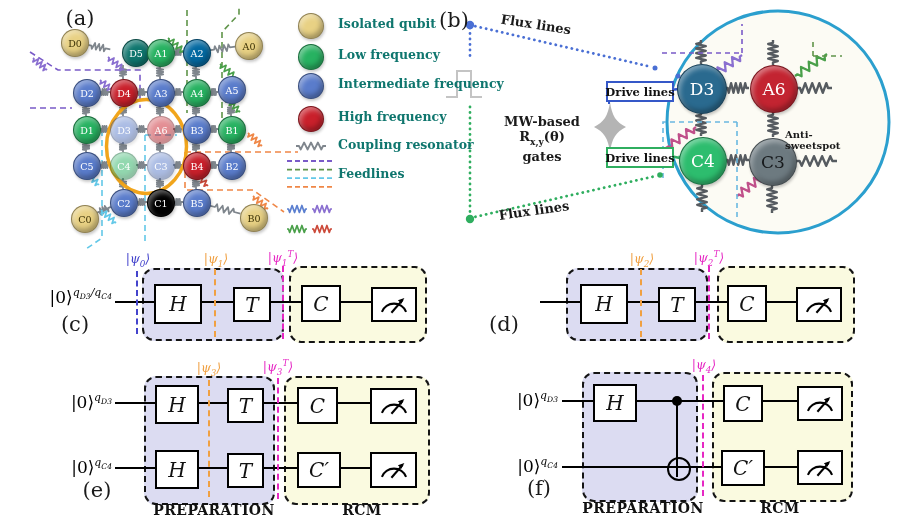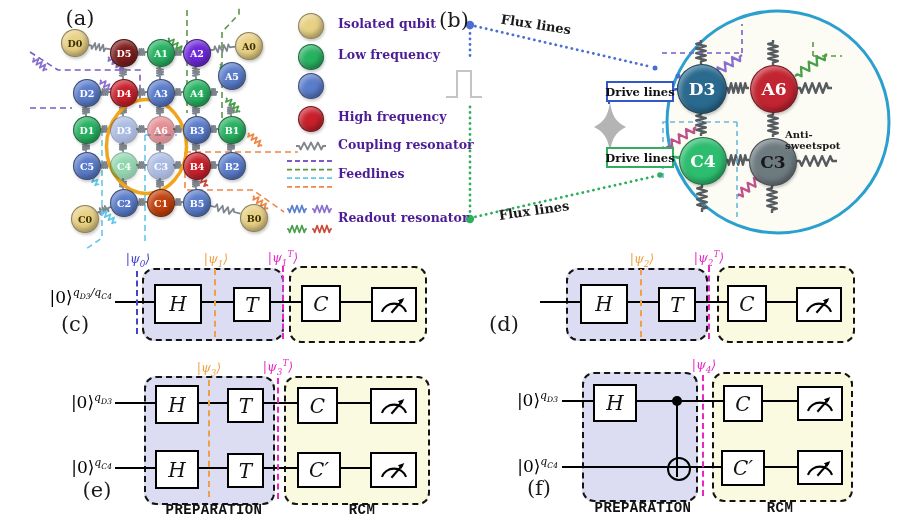--- a/index.html
+++ b/index.html
@@ -1,45 +1,45 @@
 <!DOCTYPE html>
 <html style="--qubit-isolated: #e8d184; --qubit-low: #27b261; --qubit-mid: #5a7ccb; --qubit-high: #c9202b; --qubit-d3: #2a6a8f; --qubit-a6: #c32431; --qubit-c4: #2dbd6e; --qubit-c3: #6d7a80; --feed-purple: #7a5bc8; --feed-green: #5f9449; --feed-cyan: #63c8e8; --feed-orange: #ef8747; --readout-blue: #5b7fd0; --readout-purple: #8a6fd0; --readout-green: #4aa04a; --readout-red: #cc4a3a; --readout-magenta: #c0508a; --resonator-gray: #7f868d; --resonator-dark: #565b60; --highlight-orange: #f1a51c; --circle-blue: #2b9fce; --label-blue: #4444cc; --label-orange: #f0a042; --label-magenta: #e628c4; --prep-fill: #dcdcf2; --rcm-fill: #fafae0; --drive-blue: #3558c8; --flux-blue: #4a6fd4; --flux-green: #2fae5f;"><head>
 <meta charset="utf-8">
 <style>
   html,body{margin:0;padding:0;background:#fff;}
   #fig{position:relative;width:898px;height:528px;background:#ffffff;overflow:hidden;
        font-family:"DejaVu Serif","Liberation Serif",serif;color:#111;}
   #bg{position:absolute;left:0;top:0;z-index:0;}
   .panel-label{position:absolute;font-size:21px;color:#1a1a1a;text-align:center;z-index:5;}
   .qubit{position:absolute;border-radius:50%;display:flex;align-items:center;justify-content:center;
-         font-weight:bold;color:#fff;z-index:3;border:1px solid rgba(0,0,0,.38);
+         font-weight:normal;color:#fff;z-index:3;border:1px solid rgba(0,0,0,.38);
          box-shadow:inset -2px -3px 5px rgba(0,0,0,.30), inset 2px 3px 5px rgba(255,255,255,.40), 1px 2px 3px rgba(0,0,0,.22);}
   .qubit.small{width:26px;height:26px;font-size:9.5px;}
   .qubit.big{font-size:17px;z-index:4;}
   .qubit.isolated{color:#3a3004;}
   .qubit.faded{opacity:.5;}
-  .legend-label{position:absolute;font-size:12.5px;font-weight:bold;color:#4c1d95;white-space:nowrap;z-index:4;}
+  .legend-label{position:absolute;font-size:12.5px;font-weight:bold;color:#0f766e;white-space:nowrap;z-index:4;}
   .legend-icon{position:absolute;z-index:4;}
   .btext{position:absolute;font-weight:bold;color:#1a1a1a;z-index:5;text-align:center;}
   .drive{position:absolute;background:#fff;border:2px solid;display:flex;align-items:center;justify-content:center;
          font-size:11.5px;font-weight:bold;z-index:5;white-space:nowrap;}
   .region{position:absolute;border:2px dashed #141414;border-radius:12px;z-index:1;}
   .region.prep{background:var(--prep-fill);}
   .region.rcm{background:var(--rcm-fill);}
   .wire{position:absolute;height:2px;background:#000;z-index:2;}
   .vdash{position:absolute;width:0;border-left:2.5px dashed;z-index:3;}
   .gate{position:absolute;background:#fff;border:2px solid #000;display:flex;align-items:center;justify-content:center;
         font-size:20px;font-style:italic;z-index:4;}
   .meter{position:absolute;background:#fff;border:2px solid #000;display:flex;align-items:center;justify-content:center;z-index:4;}
   .slabel{position:absolute;font-size:12.5px;font-style:italic;text-align:center;z-index:5;white-space:nowrap;}
   .ket{position:absolute;font-size:17px;color:#000;z-index:4;white-space:nowrap;}
   .ket sup{font-size:64%;font-style:italic;}
   sub{font-size:70%;}
   sup{font-size:70%;}
-  .sect{position:absolute;font-weight:bold;font-size:14px;text-align:center;letter-spacing:.4px;z-index:5;white-space:nowrap;font-family:Liberation Mono, monospace;}
+  .sect{position:absolute;font-weight:bold;font-size:14px;text-align:center;letter-spacing:.4px;z-index:5;white-space:nowrap;}
   .dot{position:absolute;background:#000;border-radius:50%;z-index:4;}
   .cline{position:absolute;background:#000;z-index:3;}
   .target{position:absolute;border:2px solid #000;border-radius:50%;background:transparent;z-index:3;}
 </style>
 </head>
 <body>
 
 <div id="fig">
   <svg id="bg" width="898" height="528" viewBox="0 0 898 528">
     <g id="g-feed">
@@ -144,20 +144,24 @@
 
   <div class="panel-label" style="left:60px;top:6px;width:40px;">(a)</div>
   <div class="panel-label" style="left:434px;top:8px;width:40px;">(b)</div>
   <div class="panel-label" style="left:58px;top:312px;width:34px;">(c)</div>
   <div class="panel-label" style="left:486px;top:312px;width:36px;">(d)</div>
   <div class="panel-label" style="left:80px;top:478px;width:34px;">(e)</div>
   <div class="panel-label" style="left:524px;top:476px;width:30px;">(f)</div>
 
   <div class="btext" style="left:500px;top:17px;width:72px;font-size:13px;transform:rotate(9deg);">Flux lines</div>
   <div class="btext" style="left:498px;top:203px;width:72px;font-size:13px;transform:rotate(-8deg);">Flux lines</div>
+  <div class="btext" style="left:498px;top:114px;width:88px;font-size:13px;line-height:15px;">
+    <span>MW-based</span><br>
+    <span>R<sub>x,y</sub>(θ) gates</span>
+  </div>
   <div class="drive" style="left:606px;top:81px;width:64px;height:17px;border-color:var(--drive-blue);">Drive lines</div>
   <div class="drive" style="left:606px;top:147px;width:64px;height:17px;border-color:var(--flux-green);">Drive lines</div>
   <div class="btext" style="left:785px;top:129px;width:82px;font-size:10px;text-align:left;">Anti-sweetspot</div>
 
   <div class="ket" style="left:2px;top:286px;width:110px;text-align:right;">|0⟩<sup>q<sub>D3</sub>/q<sub>C4</sub></sup></div>
   <div class="region prep" style="left:142px;top:268px;width:138px;height:69px;"></div>
   <div class="region rcm" style="left:289px;top:266px;width:134px;height:73px;"></div>
   <div class="wire" style="left:115px;top:301px;width:278px;"></div>
   <div class="vdash" style="left:136px;top:271px;height:63px;border-color:var(--label-blue);"></div>
   <div class="vdash" style="left:214px;top:269px;height:68px;border-color:var(--label-orange);"></div>
@@ -254,63 +258,63 @@
         <path d="M19,25 L32,10" fill="none" stroke="#000" stroke-width="2.4"></path>
         <polygon points="34,8 26.5,10.5 30.5,14.5" fill="#000"></polygon>
       </svg>
     </div>
   <div class="sect" style="left:573px;top:500px;width:140px;">PREPARATION</div>
   <div class="sect" style="left:748px;top:500px;width:64px;">RCM</div>
 <div class="qubit small isolated" style="left:61px;top:29px;background:#e8d184;">D0</div>
     <div class="qubit small isolated" style="left:235px;top:32px;background:#e8d184;">A0</div>
     <div class="qubit small isolated" style="left:71px;top:205px;background:#e8d184;">C0</div>
     <div class="qubit small isolated" style="left:240px;top:204px;background:#e8d184;">B0</div>
-    <div class="qubit small" style="left:110px;top:39px;background:#7f1d1d;">D5</div>
+    <div class="qubit small" style="left:122px;top:39px;background:#0f766e;">D5</div>
     <div class="qubit small" style="left:147px;top:39px;background:#27b261;">A1</div>
-    <div class="qubit small" style="left:183px;top:39px;background:#6d28d9;">A2</div>
+    <div class="qubit small" style="left:183px;top:39px;background:#0369a1;">A2</div>
     <div class="qubit small" style="left:73px;top:79px;background:#5a7ccb;">D2</div>
     <div class="qubit small" style="left:110px;top:79px;background:#c9202b;">D4</div>
     <div class="qubit small" style="left:147px;top:79px;background:#5a7ccb;">A3</div>
     <div class="qubit small" style="left:183px;top:79px;background:#27b261;">A4</div>
-    <div class="qubit small" style="left:218px;top:62px;background:#5a7ccb;">A5</div>
+    <div class="qubit small" style="left:218px;top:76px;background:#5a7ccb;">A5</div>
     <div class="qubit small" style="left:73px;top:116px;background:#27b261;">D1</div>
     <div class="qubit small faded" style="left:110px;top:116px;background:#5a7ccb;">D3</div>
     <div class="qubit small faded" style="left:147px;top:116px;background:#c9202b;">A6</div>
     <div class="qubit small" style="left:183px;top:116px;background:#5a7ccb;">B3</div>
     <div class="qubit small" style="left:218px;top:116px;background:#27b261;">B1</div>
     <div class="qubit small" style="left:73px;top:152px;background:#5a7ccb;">C5</div>
     <div class="qubit small faded" style="left:110px;top:152px;background:#27b261;">C4</div>
     <div class="qubit small faded" style="left:147px;top:152px;background:#5a7ccb;">C3</div>
     <div class="qubit small" style="left:183px;top:152px;background:#c9202b;">B4</div>
     <div class="qubit small" style="left:218px;top:152px;background:#5a7ccb;">B2</div>
     <div class="qubit small" style="left:110px;top:189px;background:#5a7ccb;">C2</div>
-    <div class="qubit small" style="left:147px;top:189px;background:#c2410c;">C1</div>
+    <div class="qubit small" style="left:147px;top:189px;background:#000000;">C1</div>
     <div class="qubit small" style="left:183px;top:189px;background:#5a7ccb;">B5</div>
     <div class="qubit legend-icon" style="left:298px;top:13px;width:24px;height:24px;background:#e8d184;position:absolute;"></div>
     <div class="legend-label" style="left:338px;top:16px;">Isolated qubit</div>
     <div class="qubit legend-icon" style="left:298px;top:44px;width:24px;height:24px;background:#27b261;position:absolute;"></div>
     <div class="legend-label" style="left:338px;top:47px;text-align:center;">Low frequency</div>
     <div class="qubit legend-icon" style="left:298px;top:73px;width:24px;height:24px;background:#5a7ccb;position:absolute;"></div>
+    <div class="legend-label" style="left:338px;top:76px;">Intermediate frequency</div>
     <div class="qubit legend-icon" style="left:298px;top:106px;width:24px;height:24px;background:#c9202b;position:absolute;"></div>
     <div class="legend-label" style="left:338px;top:109px;">High frequency</div>
     <svg width="34" height="16" style="position:absolute;left:294px;top:138px;z-index:4;">
       <path d="M2.0,8.0 L5.0,8.0 L6.7,11.5 L10.1,4.5 L13.6,11.5 L17.0,4.5 L20.4,11.5 L23.9,4.5 L27.3,11.5 L29.0,8.0 L32.0,8.0" fill="none" stroke="#7f868d" stroke-width="1.8" stroke-linejoin="round"></path>
     </svg>
     <div class="legend-label" style="left:338px;top:137px;">Coupling resonator</div>
     <svg width="50" height="34" style="position:absolute;left:286px;top:157px;z-index:4;">
       <path d="M1,4 H49" stroke="#7a5bc8" stroke-width="1.8" stroke-dasharray="5 3" fill="none"></path>
       <path d="M1,12.6 H49" stroke="#5f9449" stroke-width="1.8" stroke-dasharray="5 3" fill="none"></path>
       <path d="M1,21.2 H49" stroke="#63c8e8" stroke-width="1.8" stroke-dasharray="5 3" fill="none"></path>
       <path d="M1,29.799999999999997 H49" stroke="#ef8747" stroke-width="1.8" stroke-dasharray="5 3" fill="none"></path>
     </svg>
     <div class="legend-label" style="left:338px;top:166px;">Feedlines</div>
     <svg width="50" height="40" style="position:absolute;left:286px;top:199px;z-index:4;">
       <path d="M1.0,10.0 L2.5,10.0 L3.7,13.5 L6.1,6.5 L8.6,13.5 L11.0,6.5 L13.4,13.5 L15.9,6.5 L18.3,13.5 L19.5,10.0 L21.0,10.0" fill="none" stroke="#5b7fd0" stroke-width="1.7" stroke-linejoin="round"></path>
       <path d="M26.0,10.0 L27.5,10.0 L28.7,13.5 L31.1,6.5 L33.6,13.5 L36.0,6.5 L38.4,13.5 L40.9,6.5 L43.3,13.5 L44.5,10.0 L46.0,10.0" fill="none" stroke="#8a6fd0" stroke-width="1.7" stroke-linejoin="round"></path>
       <path d="M1.0,30.0 L2.5,30.0 L3.7,33.5 L6.1,26.5 L8.6,33.5 L11.0,26.5 L13.4,33.5 L15.9,26.5 L18.3,33.5 L19.5,30.0 L21.0,30.0" fill="none" stroke="#4aa04a" stroke-width="1.7" stroke-linejoin="round"></path>
       <path d="M26.0,30.0 L27.5,30.0 L28.7,33.5 L31.1,26.5 L33.6,33.5 L36.0,26.5 L38.4,33.5 L40.9,26.5 L43.3,33.5 L44.5,30.0 L46.0,30.0" fill="none" stroke="#cc4a3a" stroke-width="1.7" stroke-linejoin="round"></path>
     </svg>
-    <div class="legend-label" style="left:338px;top:210px;">Readout resonator</div>
     <div class="qubit big" style="left:677px;top:64px;width:48px;height:48px;background:#2a6a8f;">D3</div>
     <div class="qubit big" style="left:750px;top:65px;width:46px;height:46px;background:#c32431;">A6</div>
     <div class="qubit big" style="left:679px;top:137px;width:46px;height:46px;background:#2dbd6e;">C4</div>
     <div class="qubit big" style="left: 749px; top: 138px; width: 46px; height: 46px; background: rgb(109, 122, 128); color: rgb(22, 25, 27);">C3</div>
   </div>
 
 </body></html>

